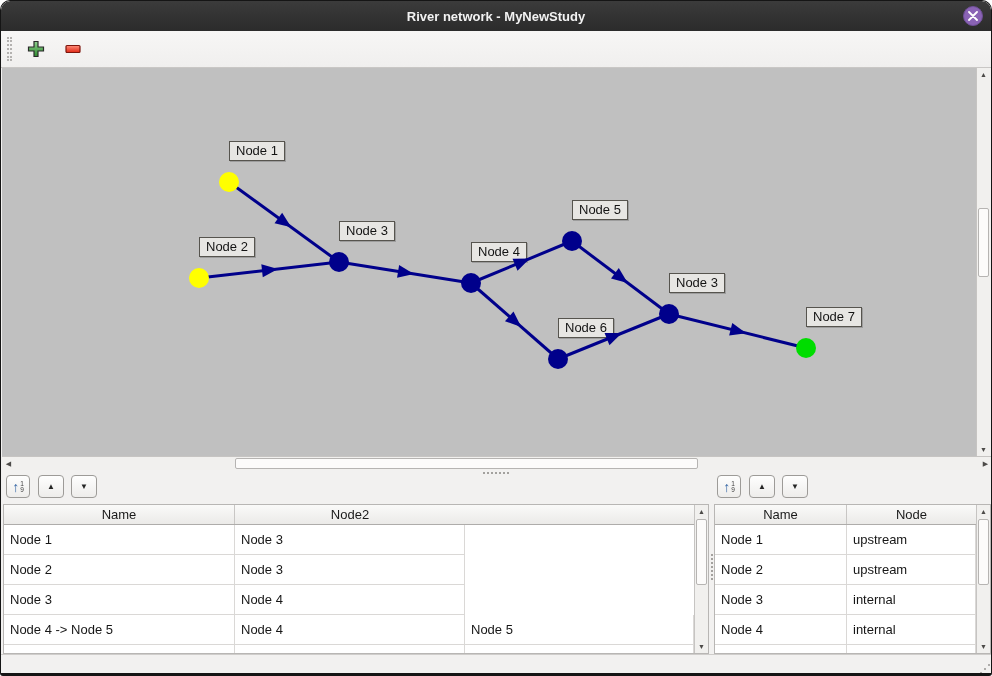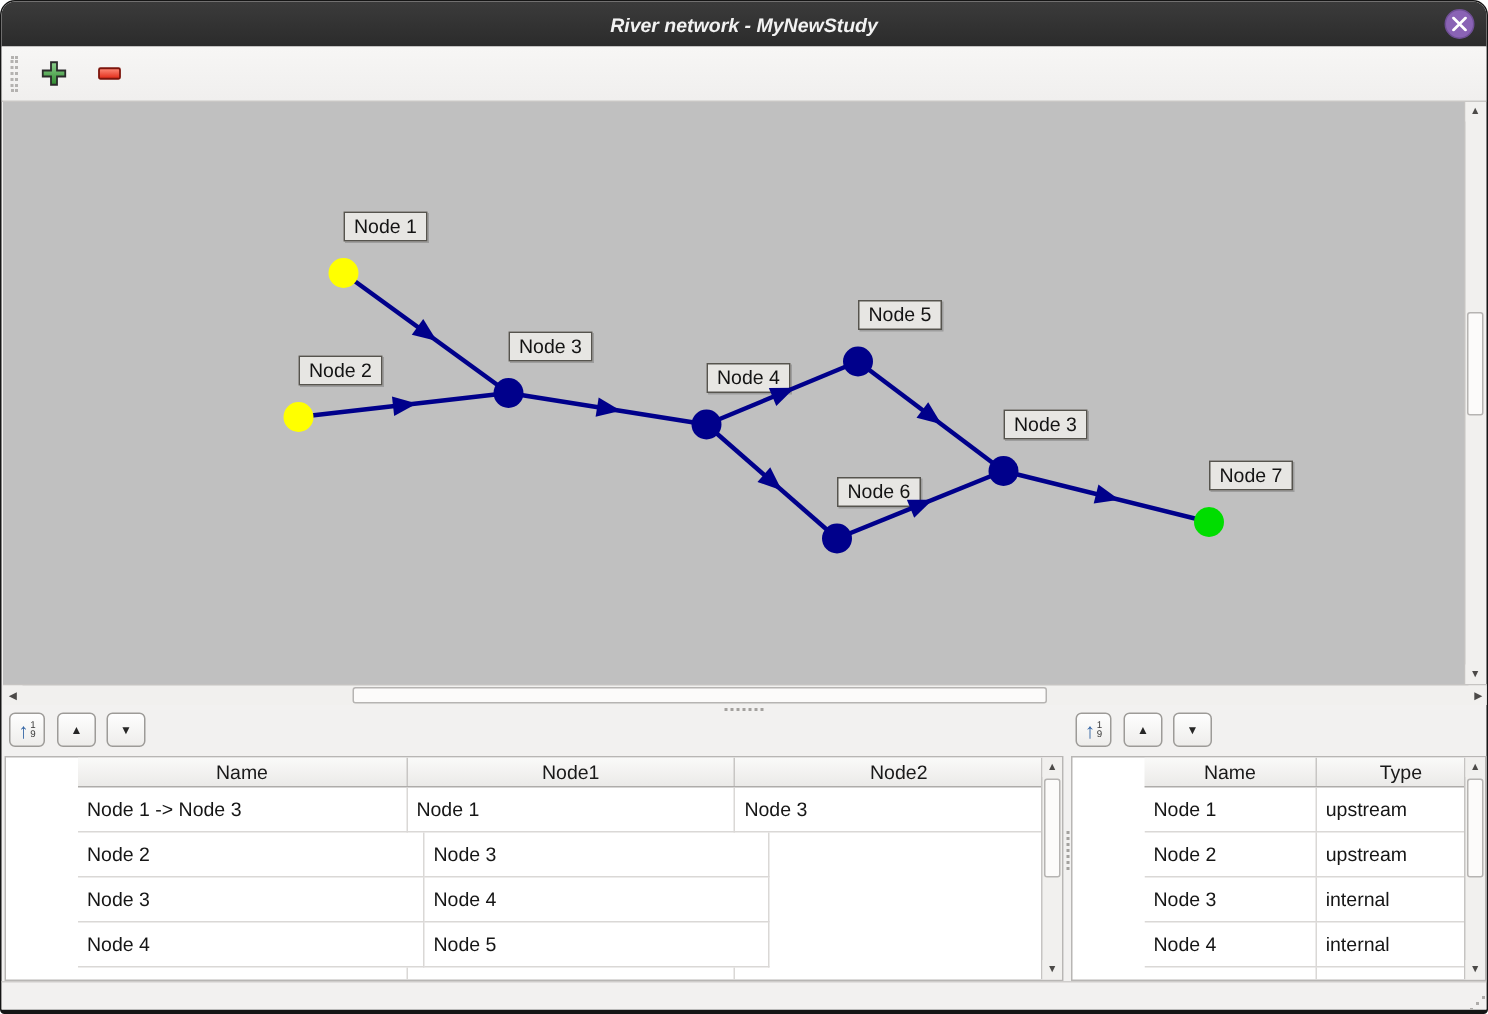--- a/index.html
+++ b/index.html
@@ -10,21 +10,21 @@
     background:#f2f1f0;
     border:1px solid #151515;border-bottom-width:3px;
     border-radius:10px 10px 3px 3px;
     overflow:hidden;
   }
   
   .titlebar{
     position:absolute;left:0;top:0;right:0;height:30px;
     background:linear-gradient(#3b3b3b,#2b2b2b);
     border-radius:9px 9px 0 0;
-    display:flex;align-items:center;justify-content:center;font-style:italic;
+    display:flex;align-items:center;justify-content:center;
   }
   .title{color:#f2f2f2;font-size:13px;font-weight:bold;}
   .close-btn{
     position:absolute;right:8px;top:5px;width:20px;height:20px;border-radius:50%;
     background:#8a63b5;border:1px solid #6f4f96;
     display:flex;align-items:center;justify-content:center;cursor:pointer;
   }
   .close-btn svg{display:block;}
   
   .toolbar{
@@ -76,21 +76,21 @@
     border:1px solid #9d9b98;border-radius:4px;
     background:linear-gradient(#fefefe,#eeedeb);
     display:flex;align-items:center;justify-content:center;
     padding:0;cursor:pointer;font-family:"Liberation Sans",sans-serif;}
   .tri{font-size:8px;color:#262626;line-height:1;}
   .sort-wrap{display:flex;align-items:center;}
   .sort-arrow{color:#3465a4;font-size:14px;font-weight:bold;line-height:1;}
   .sort-digits{display:flex;flex-direction:column;font-size:6.5px;line-height:6px;color:#3b3b3b;margin-left:1px;}
   
   .dtable{position:absolute;top:503px;background:#ffffff;
-    border:1px solid #b8b6b4;overflow:hidden;padding-left:48px;}
+    border:1px solid #b8b6b4;overflow:hidden;}
   .table-left{left:2px;width:706px;height:150px;}
   .table-right{left:713px;width:277px;height:150px;}
   .thead{display:flex;height:20px;
     background:linear-gradient(#fafaf9,#ebeae8);
     border-bottom:1px solid #aeacaa;}
   .hcell{display:flex;align-items:center;justify-content:center;
     font-size:13px;color:#1a1a1a;border-right:1px solid #c8c6c4;cursor:pointer;}
   .hcell:last-child{border-right:none;}
   .tbody{overflow:hidden;}
   .trow{display:flex;height:30px;}
@@ -239,38 +239,37 @@
   <button class="small-btn" style="left:748px;width:26px;">
     <span class="tri">▲</span>
   </button>
   <button class="small-btn" style="left:781px;width:26px;">
     <span class="tri">▼</span>
   </button>
 
   <div class="dtable table-left">
     <div class="thead">
       <div class="hcell">Name</div>
-      <div class="hcell">Node1</div>
       <div class="hcell">Node2</div>
     </div>
     <div class="tbody" style="height:130px;">
         <div class="trow">
-          <div class="tcell">Node 1 -&gt; Node 3</div>
           <div class="tcell">Node 1</div>
           <div class="tcell">Node 3</div>
         </div>
         <div class="trow">
           <div class="tcell">Node 2</div>
           <div class="tcell">Node 3</div>
         </div>
         <div class="trow">
           <div class="tcell">Node 3</div>
           <div class="tcell">Node 4</div>
         </div>
         <div class="trow">
+          <div class="tcell">Node 4 -&gt; Node 5</div>
           <div class="tcell">Node 4</div>
           <div class="tcell">Node 5</div>
         </div>
         <div class="trow">
           <div class="tcell"></div>
           <div class="tcell"></div>
           <div class="tcell"></div>
         </div>
       </div>
     <div class="tvscroll">
@@ -284,21 +283,21 @@
     </div>
   </div>
 
   <div class="vsplitter">
       <div class="grip"></div>
     </div>
 
   <div class="dtable table-right">
     <div class="thead">
       <div class="hcell">Name</div>
-      <div class="hcell">Type</div>
+      <div class="hcell">Node</div>
     </div>
     <div class="tbody" style="height:130px;">
         <div class="trow">
           <div class="tcell">Node 1</div>
           <div class="tcell">upstream</div>
         </div>
         <div class="trow">
           <div class="tcell">Node 2</div>
           <div class="tcell">upstream</div>
         </div>

